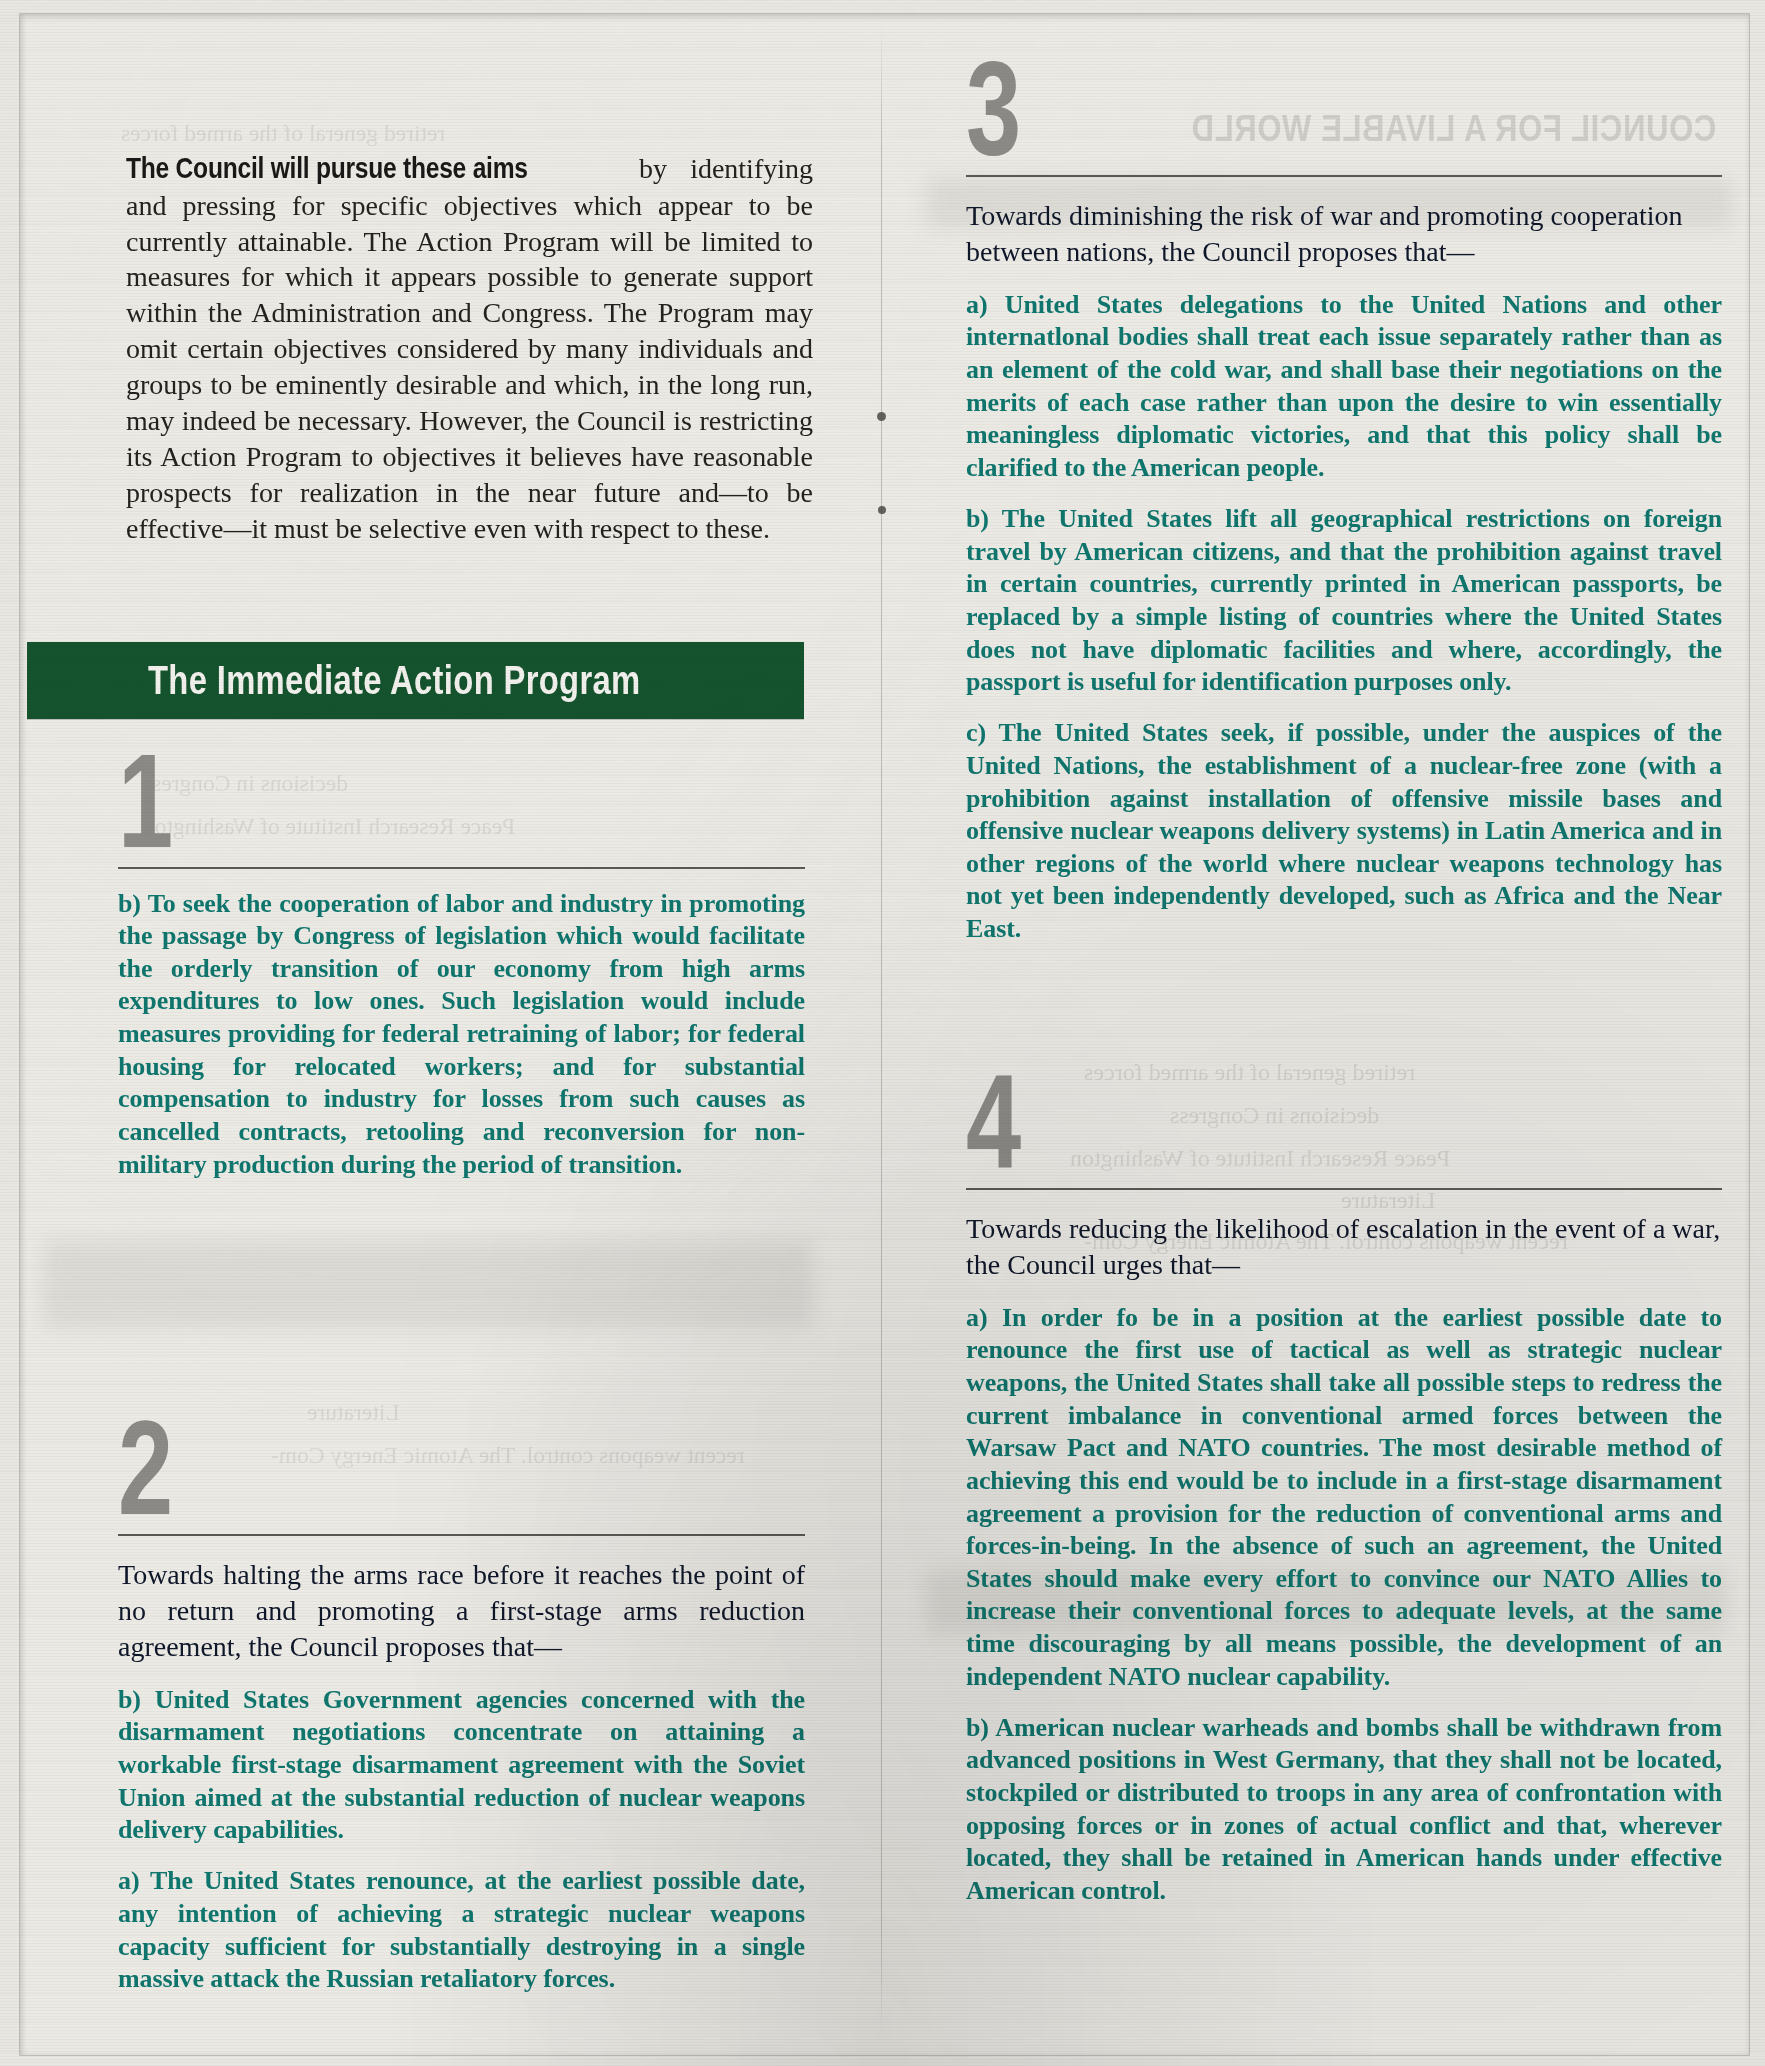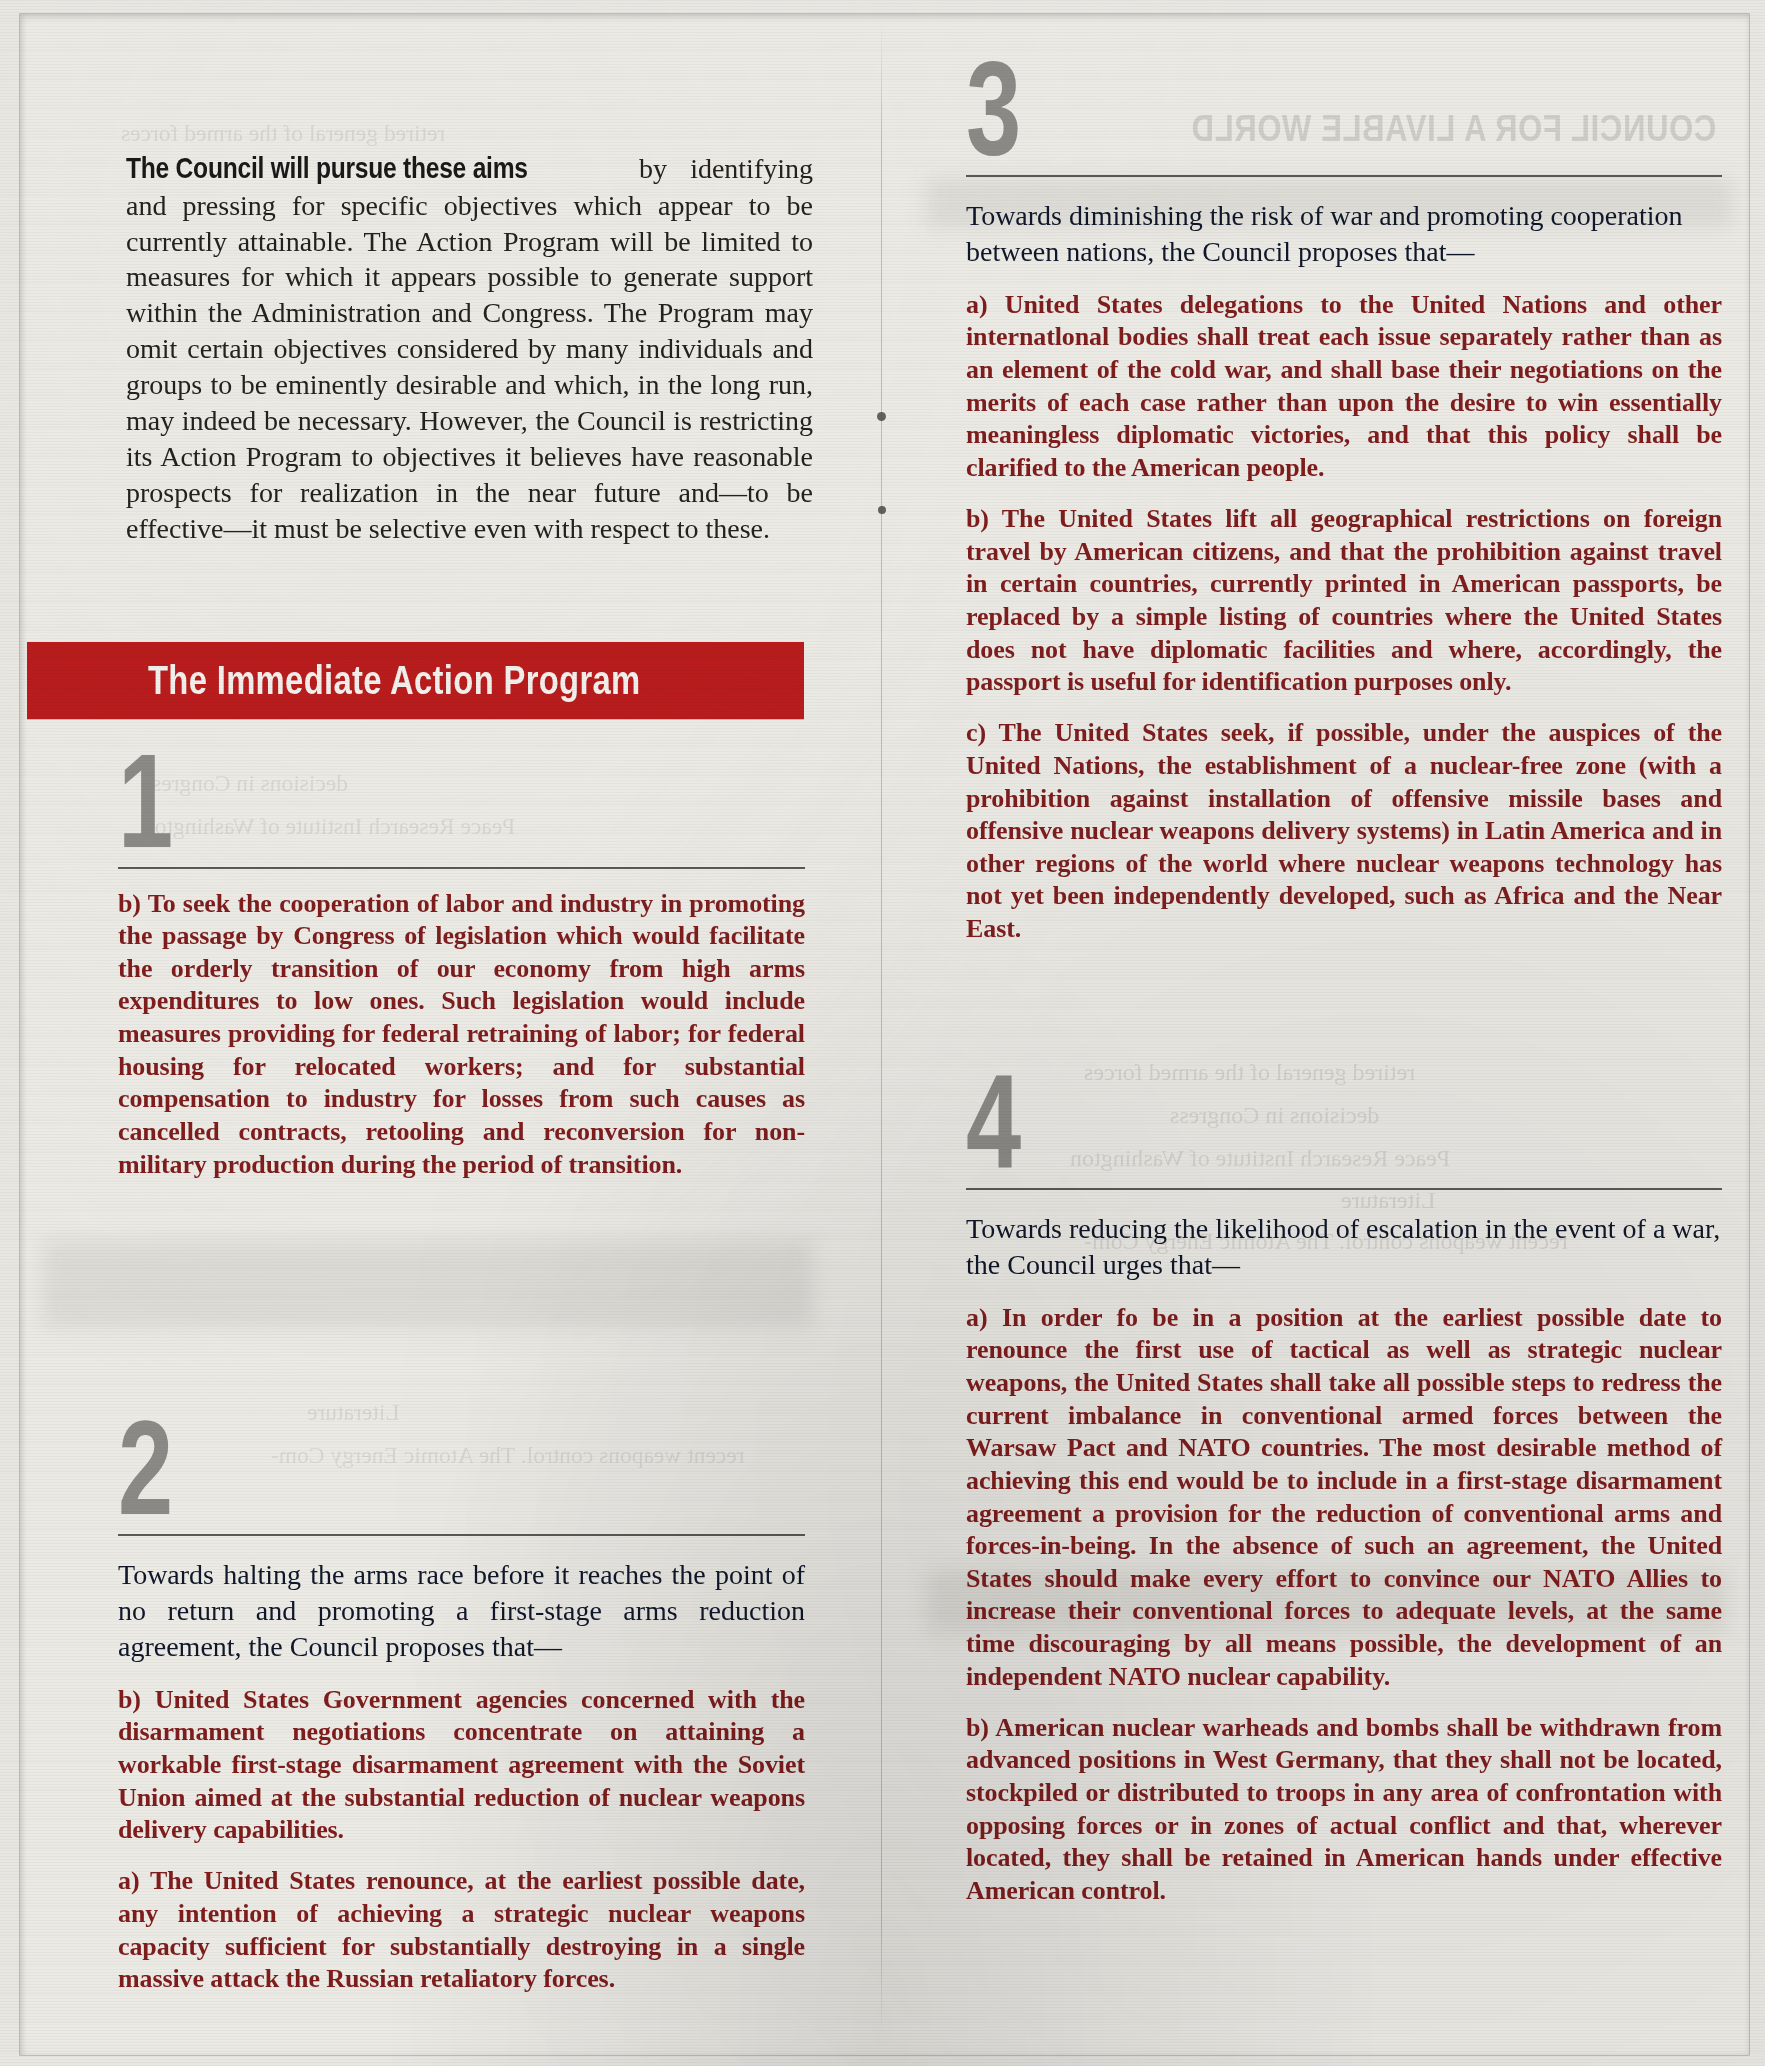--- a/index.html
+++ b/index.html
@@ -112,21 +112,21 @@
     display: inline-block;
     color: #1a1918;
   }
 
   
   .banner {
     position: absolute;
     left: -91px;
     width: 777px;
     height: 77px;
-    background: #b91c1c;
+    background: #14532d;
     display: flex;
     align-items: center;
     box-shadow: 0 0.7px 0 rgba(0,0,0,0.25);
     text-align: right;
   }
   .banner-text {
     color: #f2f0ec;
     font-family: "Liberation Sans Narrow", "Liberation Sans", "DejaVu Sans", sans-serif;
     font-weight: 700;
     font-size: 41px;
@@ -167,21 +167,21 @@
     color: #0f172a;
   }
   .intro.right-col { text-align: left; }
 
   .item {
     margin: 18.5px 0 0 0;
     font-size: 26px;
     line-height: 1.255;
     font-weight: 700;
     text-align: justify;
-    color: #7f1d1d;
+    color: #0f766e;
     letter-spacing: -0.1px;
   }
   .item .marker { font-weight: 700; }
 
   
   .bleed {
     position: absolute;
     font-family: "Liberation Sans Narrow", "Liberation Sans", "DejaVu Sans", sans-serif;
     font-weight: 700;
     color: #8e8c87;

